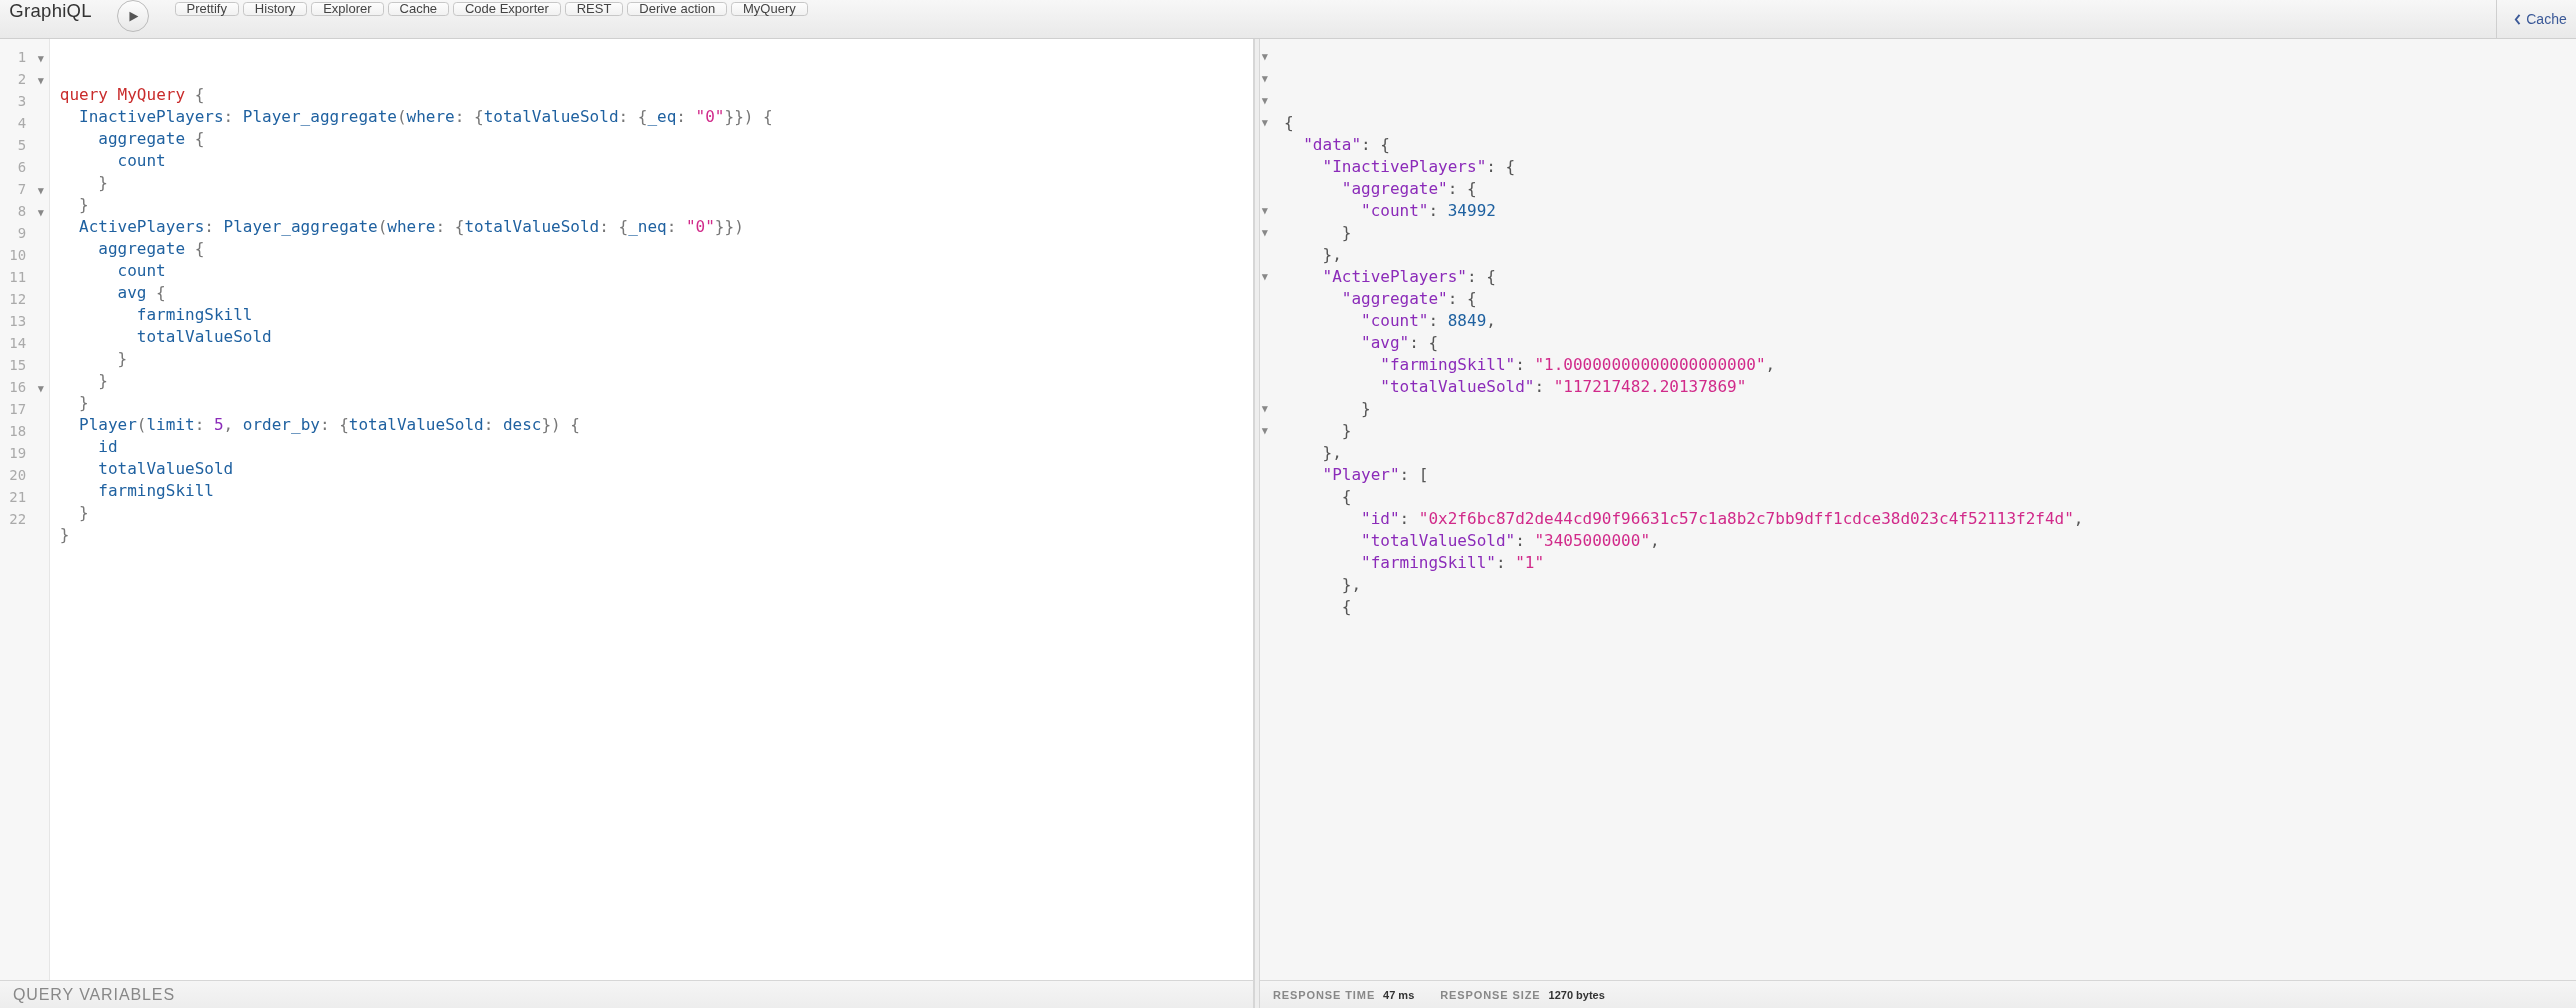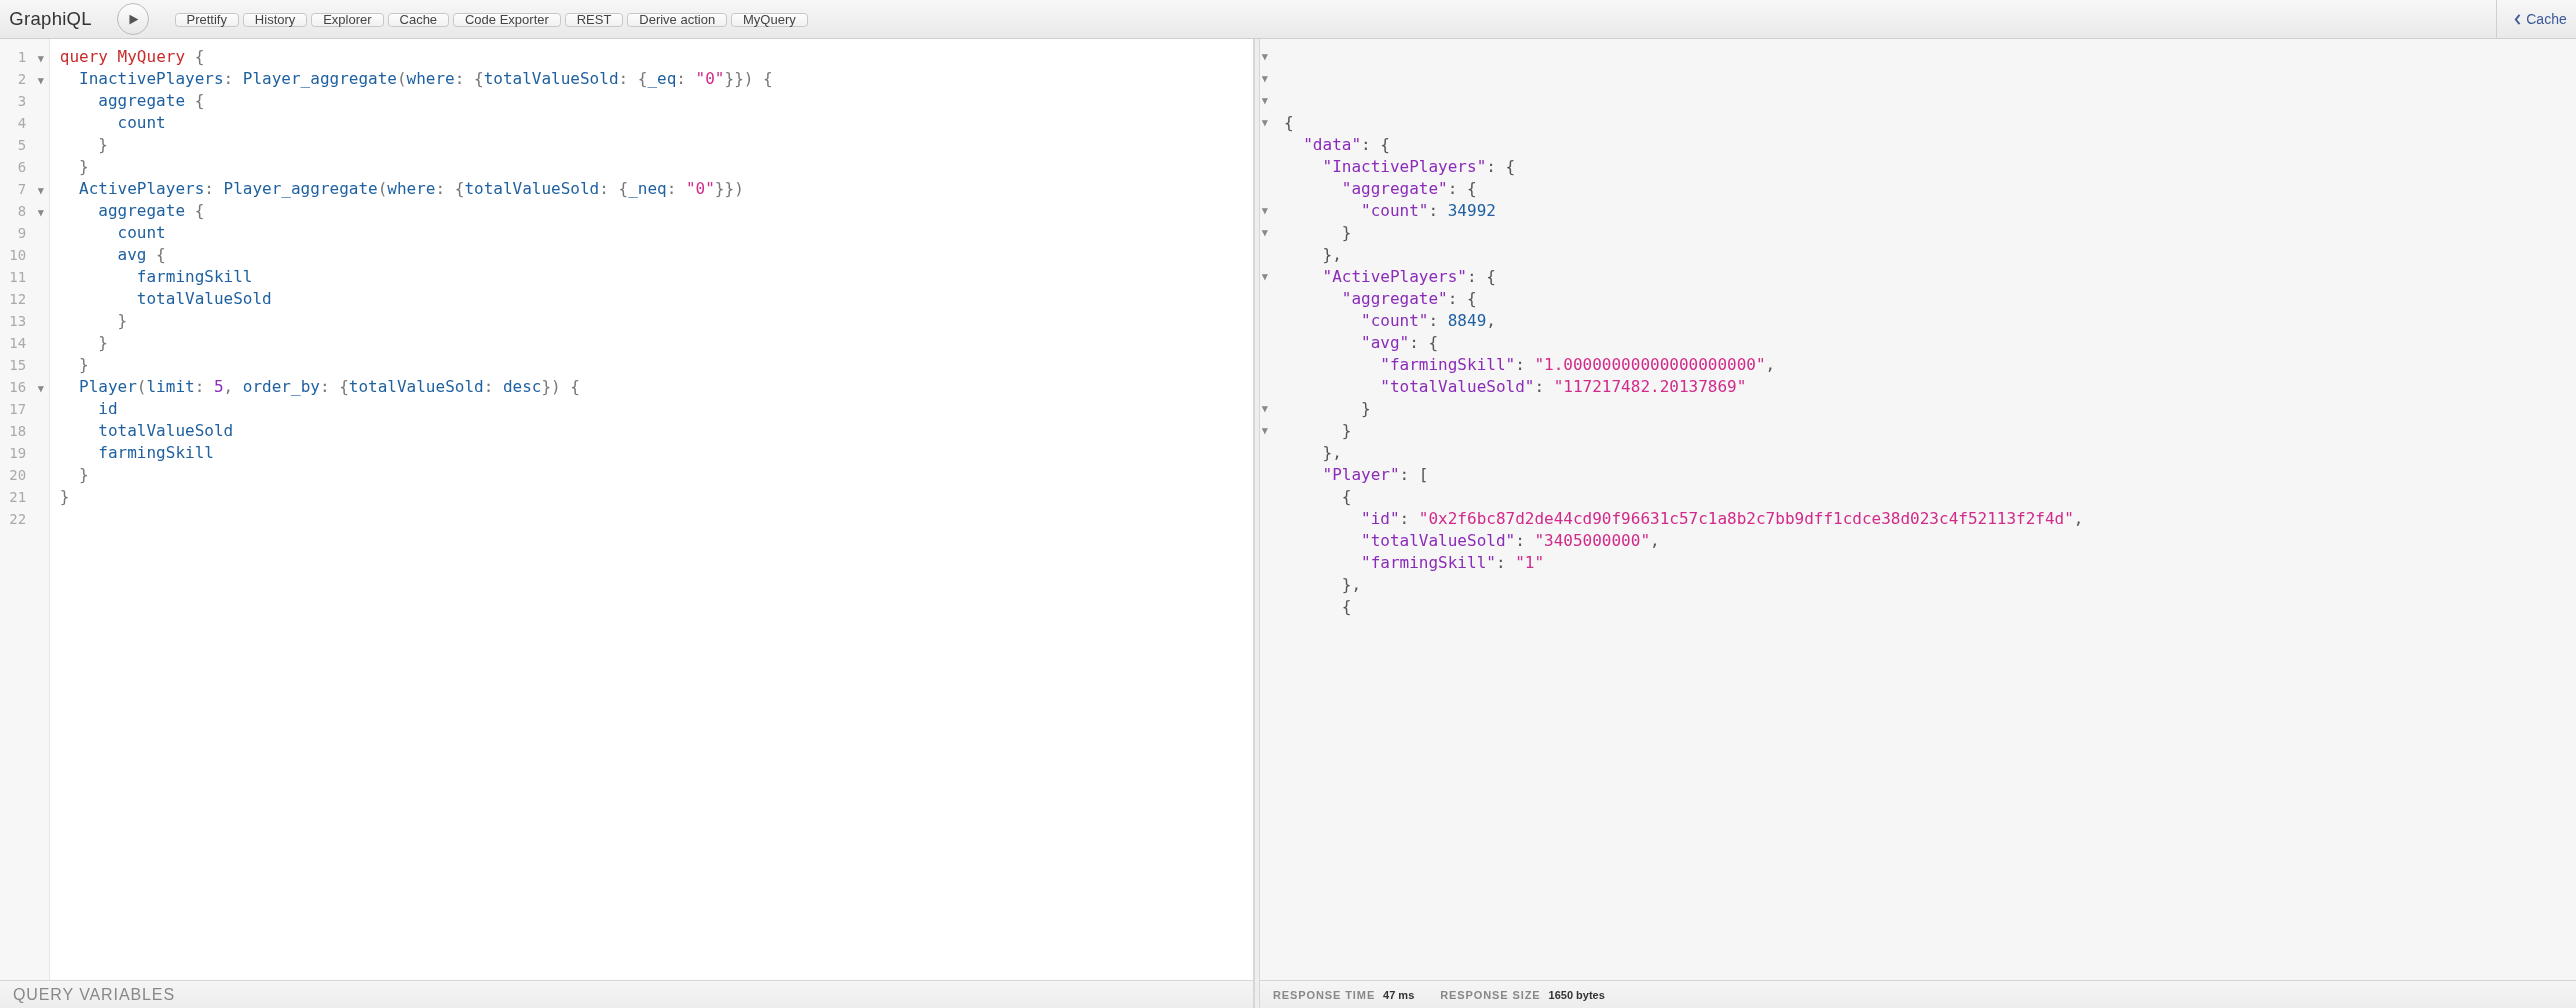--- a/index.html
+++ b/index.html
@@ -1,21 +1,21 @@
 <!DOCTYPE html>
 <html style="font-size:15px"><head>
 <meta charset="utf-8">
 <style>
   * { box-sizing: border-box; margin: 0; padding: 0; }
   html, body { width: 100%; height: 100%; font-family: -apple-system, BlinkMacSystemFont, "Segoe UI", Helvetica, Arial, sans-serif; }
   body { display: flex; flex-direction: column; overflow: hidden; }
 
   
   .topbar {
-    display: flex; align-items: center;
+    display: flex; align-items: flex-start;
     height: 39px;
     background: linear-gradient(#f7f7f7, #e9e9e9);
     border-bottom: 0.9px solid #cfcfcf;
     padding: 0 9.3px;
     gap: 16px;
     font-size: 14px;
   }
   .title { font-weight: 400; font-size: 18.5px; letter-spacing: 0.3px; color: #333; padding-right: 9.3px; }
   .play-btn {
     width: 32px; height: 32px; border-radius: 50%;
@@ -60,20 +60,21 @@
     padding: 7.4px 5.6px 7.4px 9.3px;
     color: #aaa; font-size: 14px;
     user-select: none;
     min-width: 37px;
   }
   .gutter .line { height: 22px; }
   .fold-arrow { color: #888; font-size: 10.2px; display:inline-block; width:9.3px; }
   .code {
     flex: 1; padding: 7.4px 9.3px; white-space: pre; overflow-x: auto;
     color: #555;
+    margin-top: 38px;
   }
   .code .line { height: 22px; }
 
   .kw    { color: #c92c2c; }
   .name  { color: #c92c2c; }
   .attr  { color: #1f61a0; }
   .fn    { color: #1f61a0; }
   .arg   { color: #8b2bb9; }
   .argk  { color: #1f61a0; }
   .str   { color: #d12a8a; }
@@ -189,17 +190,17 @@
 
   <div class="divider"></div>
 
   <div class="result-panel">
     <div class="result-body">
       <div class="fold-col" id="rfold"><div style="height: 22px;"><span>▼</span></div><div style="height: 22px;"><span>▼</span></div><div style="height: 22px;"><span>▼</span></div><div style="height: 22px;"><span>▼</span></div><div style="height: 22px;"></div><div style="height: 22px;"></div><div style="height: 22px;"></div><div style="height: 22px;"><span>▼</span></div><div style="height: 22px;"><span>▼</span></div><div style="height: 22px;"></div><div style="height: 22px;"><span>▼</span></div><div style="height: 22px;"></div><div style="height: 22px;"></div><div style="height: 22px;"></div><div style="height: 22px;"></div><div style="height: 22px;"></div><div style="height: 22px;"><span>▼</span></div><div style="height: 22px;"><span>▼</span></div><div style="height: 22px;"></div><div style="height: 22px;"></div><div style="height: 22px;"></div><div style="height: 22px;"></div><div style="height: 22px;"></div></div>
       <div class="code-inner" id="rcode"><div class="line"><span class="rpunc">{</span></div><div class="line"><span class="rpunc">  </span><span class="rkey">"data"</span><span class="rpunc">: {</span></div><div class="line"><span class="rpunc">    </span><span class="rkey">"InactivePlayers"</span><span class="rpunc">: {</span></div><div class="line"><span class="rpunc">      </span><span class="rkey">"aggregate"</span><span class="rpunc">: {</span></div><div class="line"><span class="rpunc">        </span><span class="rkey">"count"</span><span class="rpunc">: </span><span class="rnum">34992</span></div><div class="line"><span class="rpunc">      }</span></div><div class="line"><span class="rpunc">    },</span></div><div class="line"><span class="rpunc">    </span><span class="rkey">"ActivePlayers"</span><span class="rpunc">: {</span></div><div class="line"><span class="rpunc">      </span><span class="rkey">"aggregate"</span><span class="rpunc">: {</span></div><div class="line"><span class="rpunc">        </span><span class="rkey">"count"</span><span class="rpunc">: </span><span class="rnum">8849</span><span class="rpunc">,</span></div><div class="line"><span class="rpunc">        </span><span class="rkey">"avg"</span><span class="rpunc">: {</span></div><div class="line"><span class="rpunc">          </span><span class="rkey">"farmingSkill"</span><span class="rpunc">: </span><span class="rstr">"1.00000000000000000000"</span><span class="rpunc">,</span></div><div class="line"><span class="rpunc">          </span><span class="rkey">"totalValueSold"</span><span class="rpunc">: </span><span class="rstr">"117217482.20137869"</span></div><div class="line"><span class="rpunc">        }</span></div><div class="line"><span class="rpunc">      }</span></div><div class="line"><span class="rpunc">    },</span></div><div class="line"><span class="rpunc">    </span><span class="rkey">"Player"</span><span class="rpunc">: [</span></div><div class="line"><span class="rpunc">      {</span></div><div class="line"><span class="rpunc">        </span><span class="rkey">"id"</span><span class="rpunc">: </span><span class="rstr">"0x2f6bc87d2de44cd90f96631c57c1a8b2c7bb9dff1cdce38d023c4f52113f2f4d"</span><span class="rpunc">,</span></div><div class="line"><span class="rpunc">        </span><span class="rkey">"totalValueSold"</span><span class="rpunc">: </span><span class="rstr">"3405000000"</span><span class="rpunc">,</span></div><div class="line"><span class="rpunc">        </span><span class="rkey">"farmingSkill"</span><span class="rpunc">: </span><span class="rstr">"1"</span></div><div class="line"><span class="rpunc">      },</span></div><div class="line"><span class="rpunc">      {</span></div></div>
     </div>
     <div class="result-footer">
       <span><span class="lbl">Response Time</span>&nbsp;&nbsp;<span class="val">47 ms</span></span>
-      <span><span class="lbl">Response Size</span>&nbsp;&nbsp;<span class="val">1650 bytes</span></span>
+      <span><span class="lbl">Response Size</span>&nbsp;&nbsp;<span class="val">1270 bytes</span></span>
     </div>
   </div>
 </div>
 
 
 </body></html>

